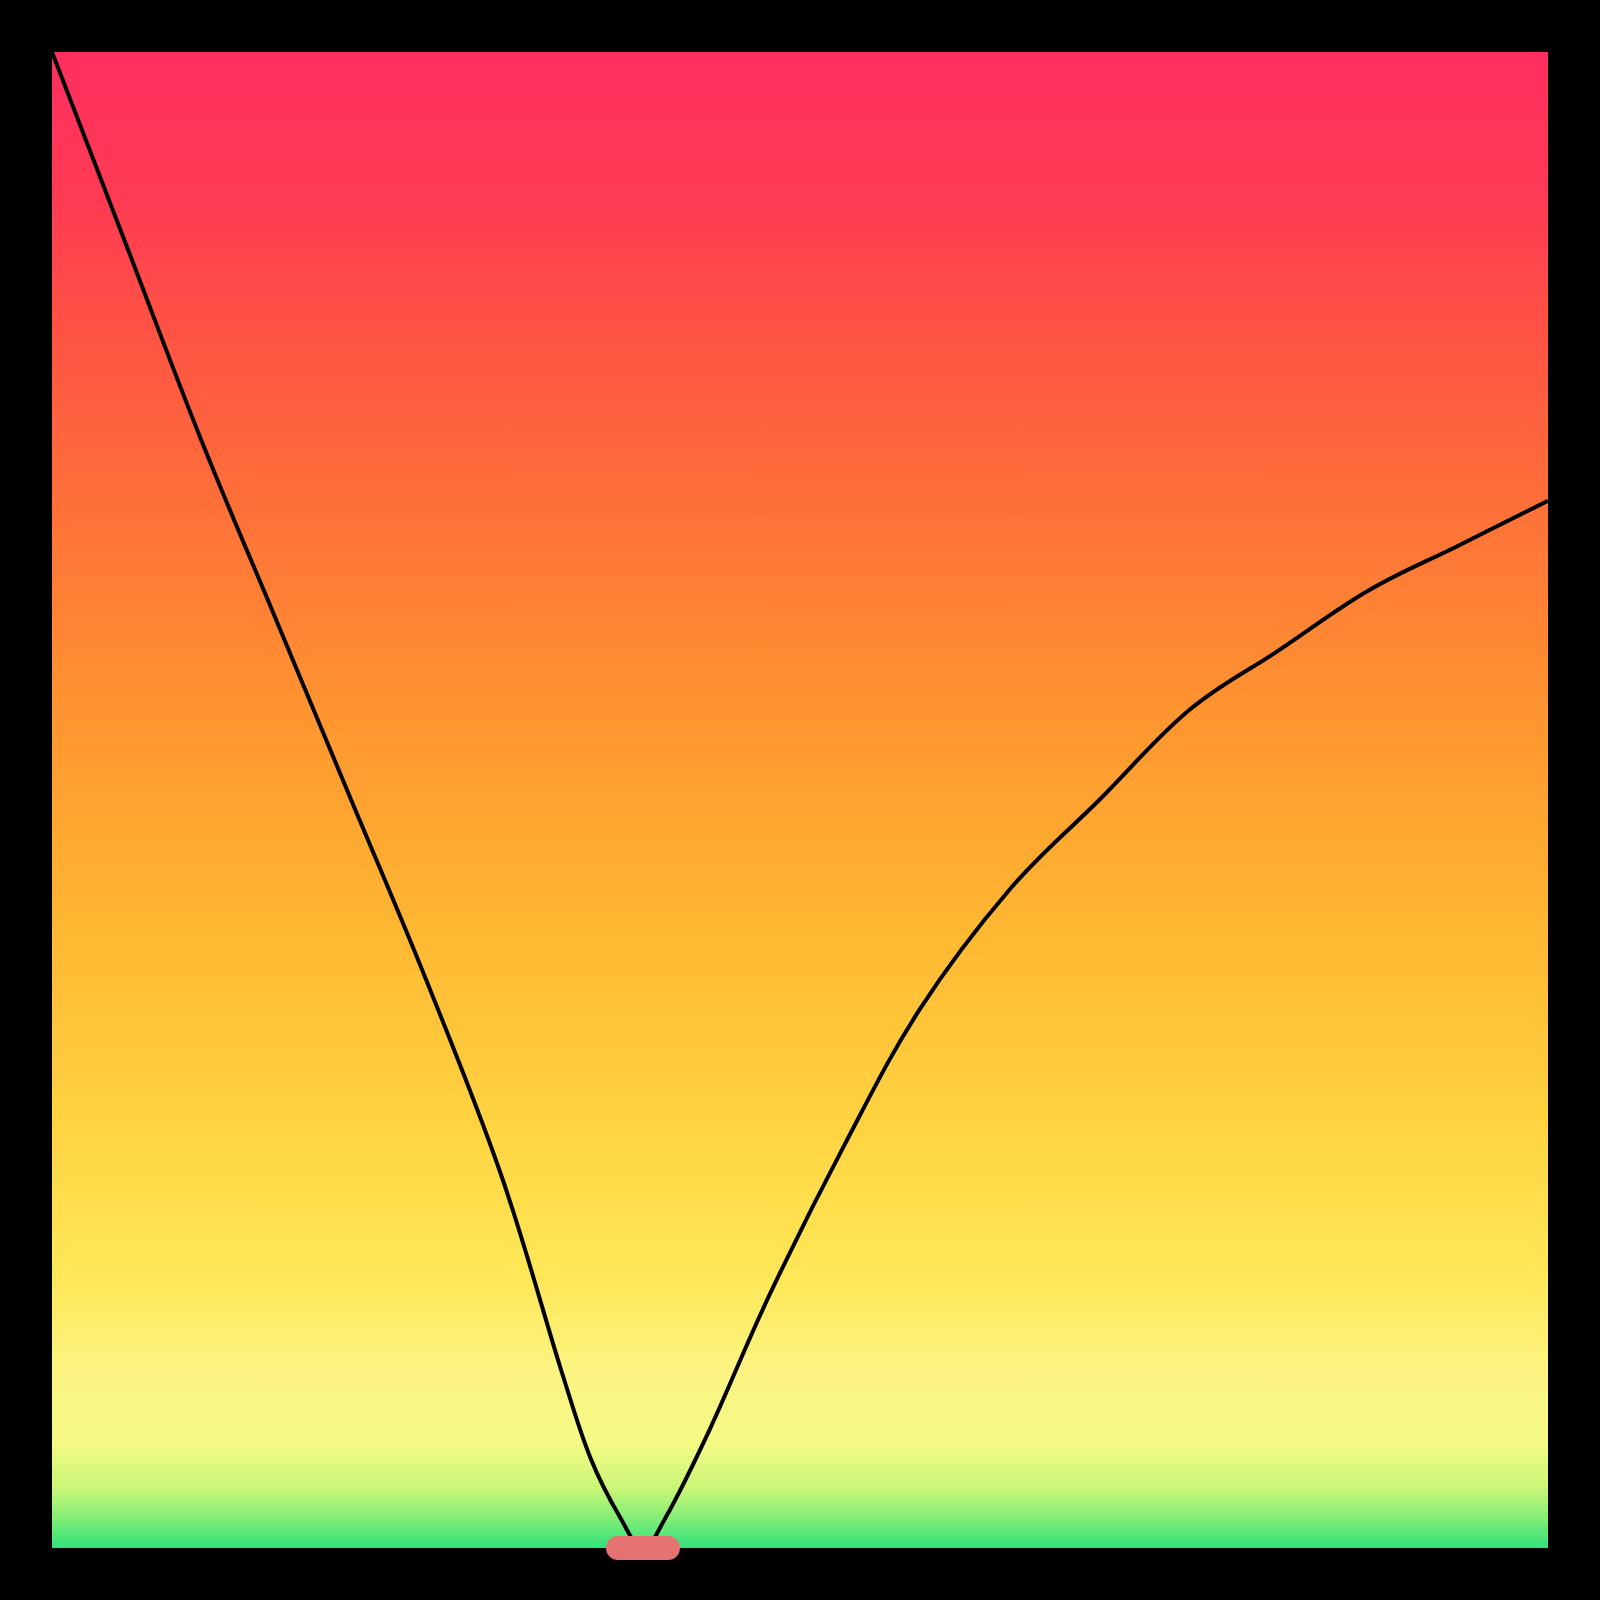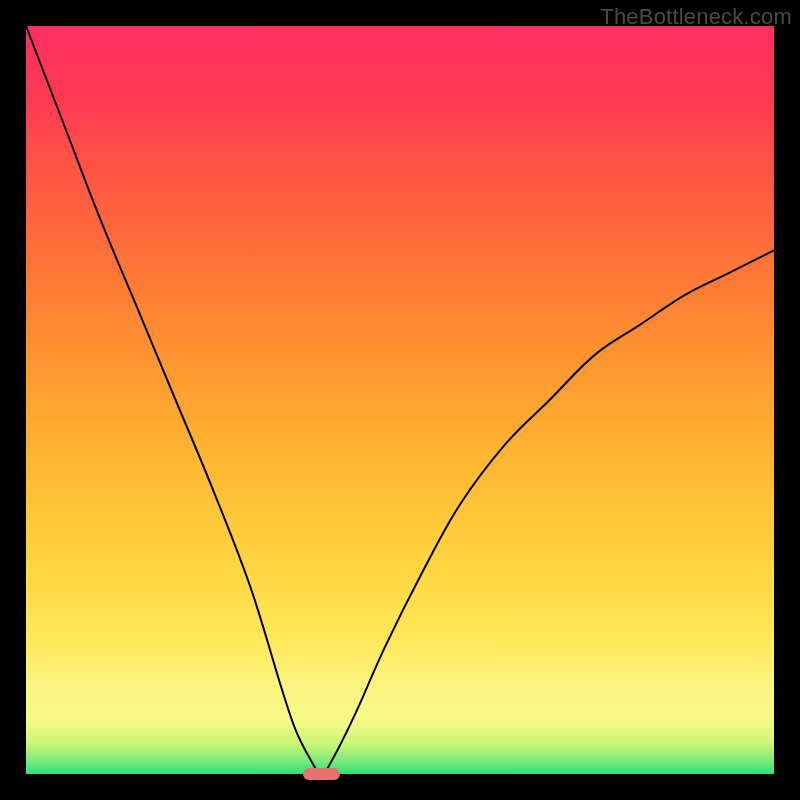--- a/index.html
+++ b/index.html
@@ -59,14 +59,13 @@
 </head>
 <body>
 
 <div class="outer">
   <div class="plot-area">
     <svg class="curve" viewBox="0 0 748 748" preserveAspectRatio="none">
       <path id="curve-path" d="M 0.00 0.00 C 6.73 17.50, 23.94 62.23, 37.40 97.24 C 50.86 132.25, 61.34 160.82, 74.80 194.48 C 88.26 228.14, 98.74 251.93, 112.20 284.24 C 125.66 316.55, 136.14 341.69, 149.60 374.00 C 163.06 406.31, 173.54 430.10, 187.00 463.76 C 200.46 497.42, 212.28 525.99, 224.40 561.00 C 236.52 596.01, 246.24 632.66, 254.32 658.24 C 262.40 683.82, 263.89 689.66, 269.28 703.12 C 274.67 716.58, 279.53 724.96, 284.24 733.04 C 288.95 741.12, 291.42 748.00, 295.46 748.00 C 299.50 748.00, 300.62 743.81, 306.68 733.04 C 312.74 722.27, 319.70 708.36, 329.12 688.16 C 338.54 667.96, 346.92 646.42, 359.04 620.84 C 371.16 595.26, 382.98 571.62, 396.44 546.04 C 409.90 520.46, 419.03 501.61, 433.84 478.72 C 448.65 455.83, 462.56 437.73, 478.72 418.88 C 494.88 400.03, 507.44 390.16, 523.60 374.00 C 539.76 357.84, 552.32 342.58, 568.48 329.12 C 584.64 315.66, 597.20 309.97, 613.36 299.20 C 629.52 288.43, 642.08 278.70, 658.24 269.28 C 674.40 259.86, 686.96 254.92, 703.12 246.84 C 719.28 238.76, 739.92 228.44, 748.00 224.40" fill="none" stroke="#000" stroke-width="2"></path>
     </svg>
     <div id="marker" class="marker" style="width: 37.4px; height: 11.968px; left: 276.76px; top: 742.016px; background: rgb(231, 114, 114);"></div>
   </div>
-  <div class="watermark">TheBottleneck.com</div>
 </div>
 
 </body></html>

